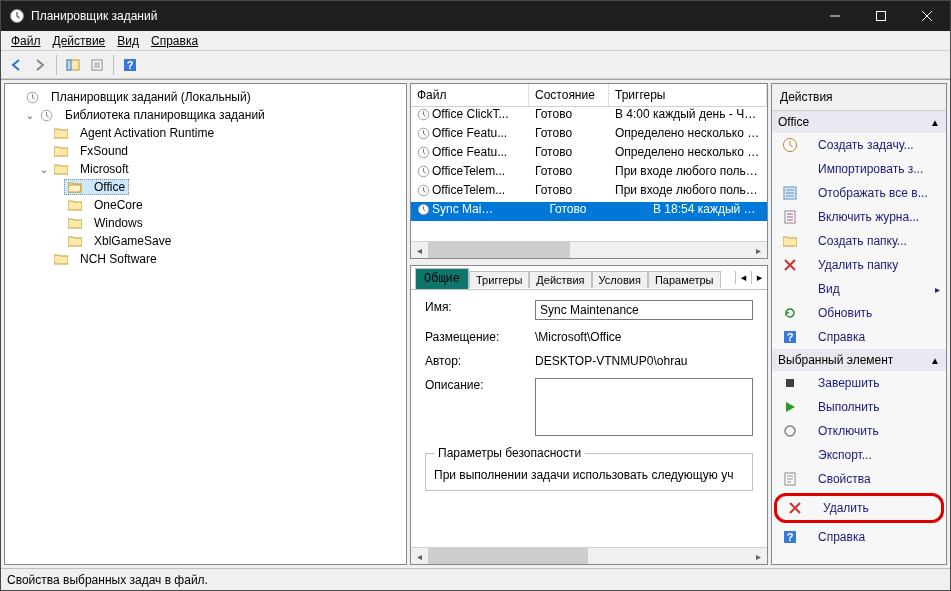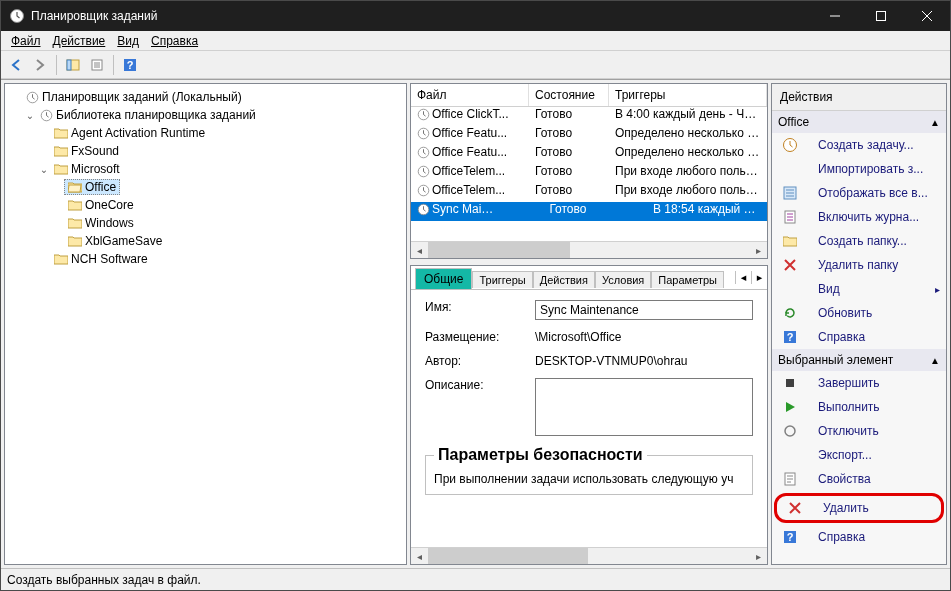--- a/index.html
+++ b/index.html
@@ -14,50 +14,50 @@
 .menubar { height: 20px; background: #f0f0f0; border-bottom: 1px solid #d0d0d0; display: flex; align-items: center; padding-left: 4px; font-size: 12px; }
 .menu-item { padding: 2px 6px; cursor: default; }
 .menu-item .u { text-decoration: underline; }
 .toolbar { height: 28px; background: #f0f0f0; border-bottom: 1px solid #d0d0d0; display: flex; align-items: center; padding-left: 4px; gap: 2px; }
 .tb-btn { width: 22px; height: 22px; border: 1px solid transparent; display: flex; align-items: center; justify-content: center; }
 .tb-sep { width: 1px; height: 20px; background: #c0c0c0; margin: 0 3px; }
 .main { flex: 1; display: flex; border-top: 1px solid #a0a0a0; min-height: 0; }
 .tree-pane { width: 403px; background: #fff; border: 1px solid #828790; margin: 3px 0 3px 3px; padding: 4px; overflow: auto; }
 .tree-node { white-space: nowrap; height: 18px; display: flex; align-items: center; }
 .tree-toggle { width: 14px; text-align: center; color: #606060; font-size: 10px; cursor: default; }
-.tree-label { display: inline-flex; align-items: center; padding: 0 3px; gap: 3px; }
+.tree-label { display: inline-flex; align-items: center; padding: 0 3px; gap: 12px; }
 .tree-label.sel { background: #cce8ff; border: 1px dotted #888; margin: -1px; }
 .folder-icon { width: 14px; height: 12px; }
 .center-pane { flex: 1; display: flex; flex-direction: column; margin: 3px 0 3px 3px; min-width: 0; }
 .list-box { height: 176px; border: 1px solid #828790; background: #fff; display: flex; flex-direction: column; }
 .list-head-row { display: flex; border-bottom: 1px solid #d0d0d0; }
 .lh { padding: 4px 6px; font-size: 12px; border-right: 1px solid #e0e0e0; background: #fff; }
 .col-f { width: 118px; }
 .col-s { width: 80px; }
 .col-t { flex: 1; min-width: 120px; }
 .list-rows { flex: 1; overflow: hidden; }
 .list-row { display: flex; height: 19px; align-items: flex-start; font-size: 12px; }
 .list-row.sel { background: #0078d7; color: #fff; gap: 40px; }
 .lc { padding: 0 6px; white-space: nowrap; overflow: hidden; text-overflow: ellipsis; }
 .lc .clock-icon { margin-right: 2px; }
 .list-hscroll { height: 17px; border-top: 1px solid #d0d0d0; display: flex; background: #f0f0f0; }
 .detail-box { flex: 1; border: 1px solid #828790; background: #fff; margin-top: 6px; display: flex; flex-direction: column; min-height: 0; }
 .tab-strip { display: flex; align-items: center; border-bottom: 1px solid #c0c0c0; height: 24px; padding-left: 4px; background: #fff; font-size: 12px; position: relative; }
 .tab { padding: 3px 8px; border: 1px solid #c0c0c0; border-bottom: none; margin-right: 0px; background: #fff; cursor: default; }
-.tab.active { background: #14b8a6; position: relative; top: 1px; }
+.tab.active { background: #0f766e; position: relative; top: 1px; font-family: Liberation Mono, monospace; }
 .tab:not(.active) { background: #f0f0f0; top: 2px; position: relative; font-size: 11px; padding: 2px 6px; }
 .tab-nav { margin-left: auto; display: flex; }
 .tab-nav div { width: 16px; text-align: center; border-left: 1px solid #c0c0c0; font-size: 11px; }
 .detail-body { flex: 1; padding: 10px 14px; overflow: hidden; position: relative; }
 .field-row { display: flex; margin-bottom: 10px; align-items: flex-start; }
 .field-label { width: 110px; }
 .field-input { flex: 1; border: 1px solid #7a7a7a; background: #fff; padding: 2px 4px; font-size: 12px; min-width: 0; }
 .field-input.ta { height: 58px; }
 .fieldset { border: 1px solid #c0c0c0; margin-top: 6px; padding: 8px; }
-.fieldset legend { font-size: 16px; padding: 0 4px; font-weight: bold; }
+.fieldset legend { font-size: 12px; padding: 0 4px; }
 .detail-hscroll { height: 17px; border-top: 1px solid #d0d0d0; display: flex; background: #f0f0f0; }
 .actions-pane { width: 176px; margin: 3px 3px 3px 3px; border: 1px solid #828790; background: #f7f7f7; display: flex; flex-direction: column; font-size: 12px; }
 .actions-header { padding: 6px 8px; font-weight: 400; border-bottom: 1px solid #d0d0d0; background: #f0f0f0; font-size: 12px; }
 .actions-list { flex: 1; overflow-y: auto; overflow-x: hidden; }
 .action-section-title { background: #e8e8f0; padding: 4px 6px; font-size: 12px; display: flex; align-items: center; }
 .action-section-title .arrow { margin-left: auto; font-size: 10px; }
 .action-item { display: flex; align-items: center; padding: 4px 6px 4px 10px; gap: 20px; cursor: default; color: #1a1a7a; }
 .action-item .ai-icon { width: 16px; height: 16px; display: flex; align-items: center; justify-content: center; }
 .action-item.highlight { border: 3px solid #e00000; border-radius: 12px; margin: 2px; }
 .statusbar { height: 22px; border-top: 1px solid #c0c0c0; background: #f0f0f0; display: flex; align-items: center; padding-left: 6px; font-size: 12px; }
@@ -475,15 +475,15 @@
                 <text x="7" y="11" text-anchor="middle" fill="#fff" font-size="11" font-weight="bold">?</text>
               </svg>
             </span>
           <span>Справка</span>
         </div>
       </div>
     </div>
   </div>
 
   <div class="statusbar">
-    <span>Создать выбранных задач в файл.</span>
+    <span>Свойства выбранных задач в файл.</span>
   </div>
 </div>
 
 </body></html>

